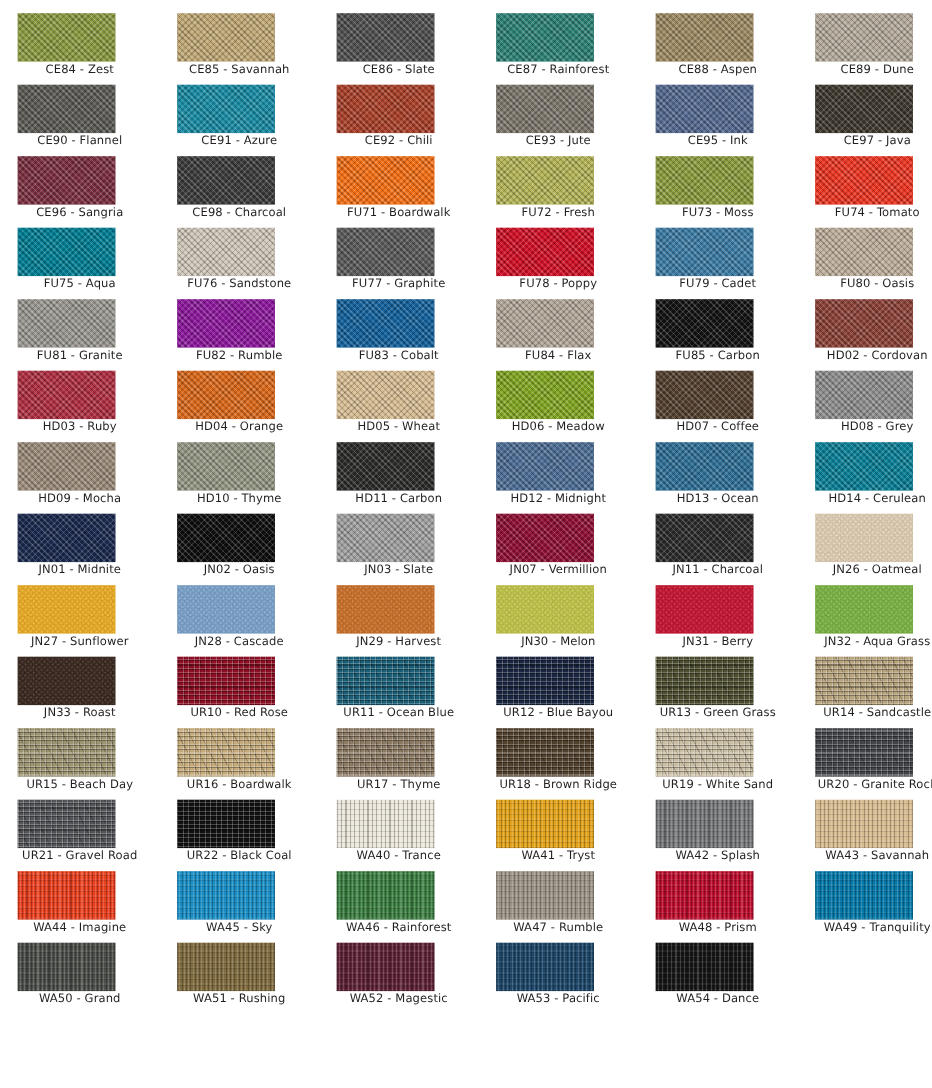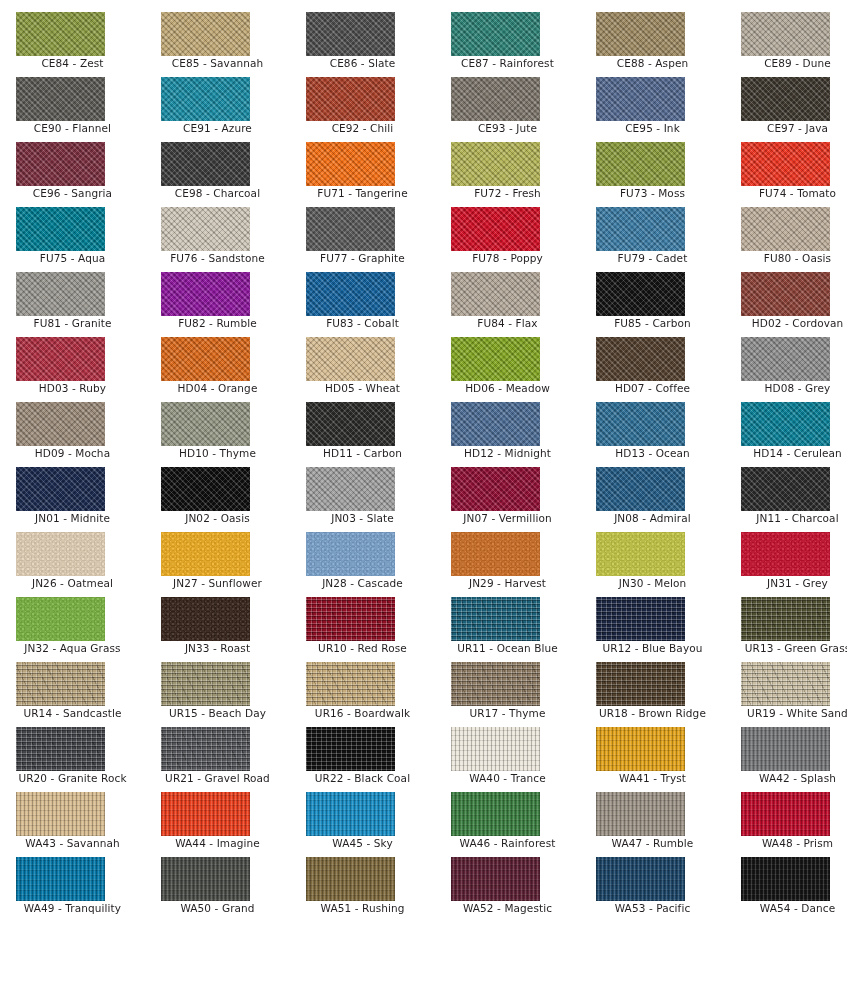--- a/index.html
+++ b/index.html
@@ -178,21 +178,21 @@
     <div class="swatch-cell">
       <div class="swatch-chip tex-weave" style="background-color: rgb(122, 48, 64);"></div>
       <div class="swatch-label">CE96 - Sangria</div>
     </div>
     <div class="swatch-cell">
       <div class="swatch-chip tex-weave" style="background-color: rgb(60, 60, 60);"></div>
       <div class="swatch-label">CE98 - Charcoal</div>
     </div>
     <div class="swatch-cell">
       <div class="swatch-chip tex-weave" style="background-color: rgb(243, 111, 22);"></div>
-      <div class="swatch-label">FU71 - Tangerine</div>
+      <div class="swatch-label">FU71 - Boardwalk</div>
     </div>
     <div class="swatch-cell">
       <div class="swatch-chip tex-weave" style="background-color: rgb(179, 179, 88);"></div>
       <div class="swatch-label">FU72 - Fresh</div>
     </div>
     <div class="swatch-cell">
       <div class="swatch-chip tex-weave" style="background-color: rgb(138, 155, 62);"></div>
       <div class="swatch-label">FU73 - Moss</div>
     </div>
     <div class="swatch-cell">
@@ -305,24 +305,20 @@
     </div>
     <div class="swatch-cell">
       <div class="swatch-chip tex-weave" style="background-color: rgb(160, 160, 160);"></div>
       <div class="swatch-label">JN03 - Slate</div>
     </div>
     <div class="swatch-cell">
       <div class="swatch-chip tex-weave" style="background-color: rgb(142, 16, 53);"></div>
       <div class="swatch-label">JN07 - Vermillion</div>
     </div>
     <div class="swatch-cell">
-      <div class="swatch-chip tex-weave" style="background-color: rgb(36, 92, 133);"></div>
-      <div class="swatch-label">JN08 - Admiral</div>
-    </div>
-    <div class="swatch-cell">
       <div class="swatch-chip tex-weave" style="background-color: rgb(43, 43, 43);"></div>
       <div class="swatch-label">JN11 - Charcoal</div>
     </div>
     <div class="swatch-cell">
       <div class="swatch-chip tex-pebble" style="background-color: rgb(228, 210, 183);"></div>
       <div class="swatch-label">JN26 - Oatmeal</div>
     </div>
     <div class="swatch-cell">
       <div class="swatch-chip tex-pebble" style="background-color: rgb(239, 174, 33);"></div>
       <div class="swatch-label">JN27 - Sunflower</div>
@@ -334,21 +330,21 @@
     <div class="swatch-cell">
       <div class="swatch-chip tex-pebble" style="background-color: rgb(205, 111, 38);"></div>
       <div class="swatch-label">JN29 - Harvest</div>
     </div>
     <div class="swatch-cell">
       <div class="swatch-chip tex-pebble" style="background-color: rgb(196, 198, 70);"></div>
       <div class="swatch-label">JN30 - Melon</div>
     </div>
     <div class="swatch-cell">
       <div class="swatch-chip tex-pebble" style="background-color: rgb(200, 16, 46);"></div>
-      <div class="swatch-label">JN31 - Grey</div>
+      <div class="swatch-label">JN31 - Berry</div>
     </div>
     <div class="swatch-cell">
       <div class="swatch-chip tex-pebble" style="background-color: rgb(122, 180, 65);"></div>
       <div class="swatch-label">JN32 - Aqua Grass</div>
     </div>
     <div class="swatch-cell">
       <div class="swatch-chip tex-pebble" style="background-color: rgb(53, 35, 26);"></div>
       <div class="swatch-label">JN33 - Roast</div>
     </div>
     <div class="swatch-cell">

